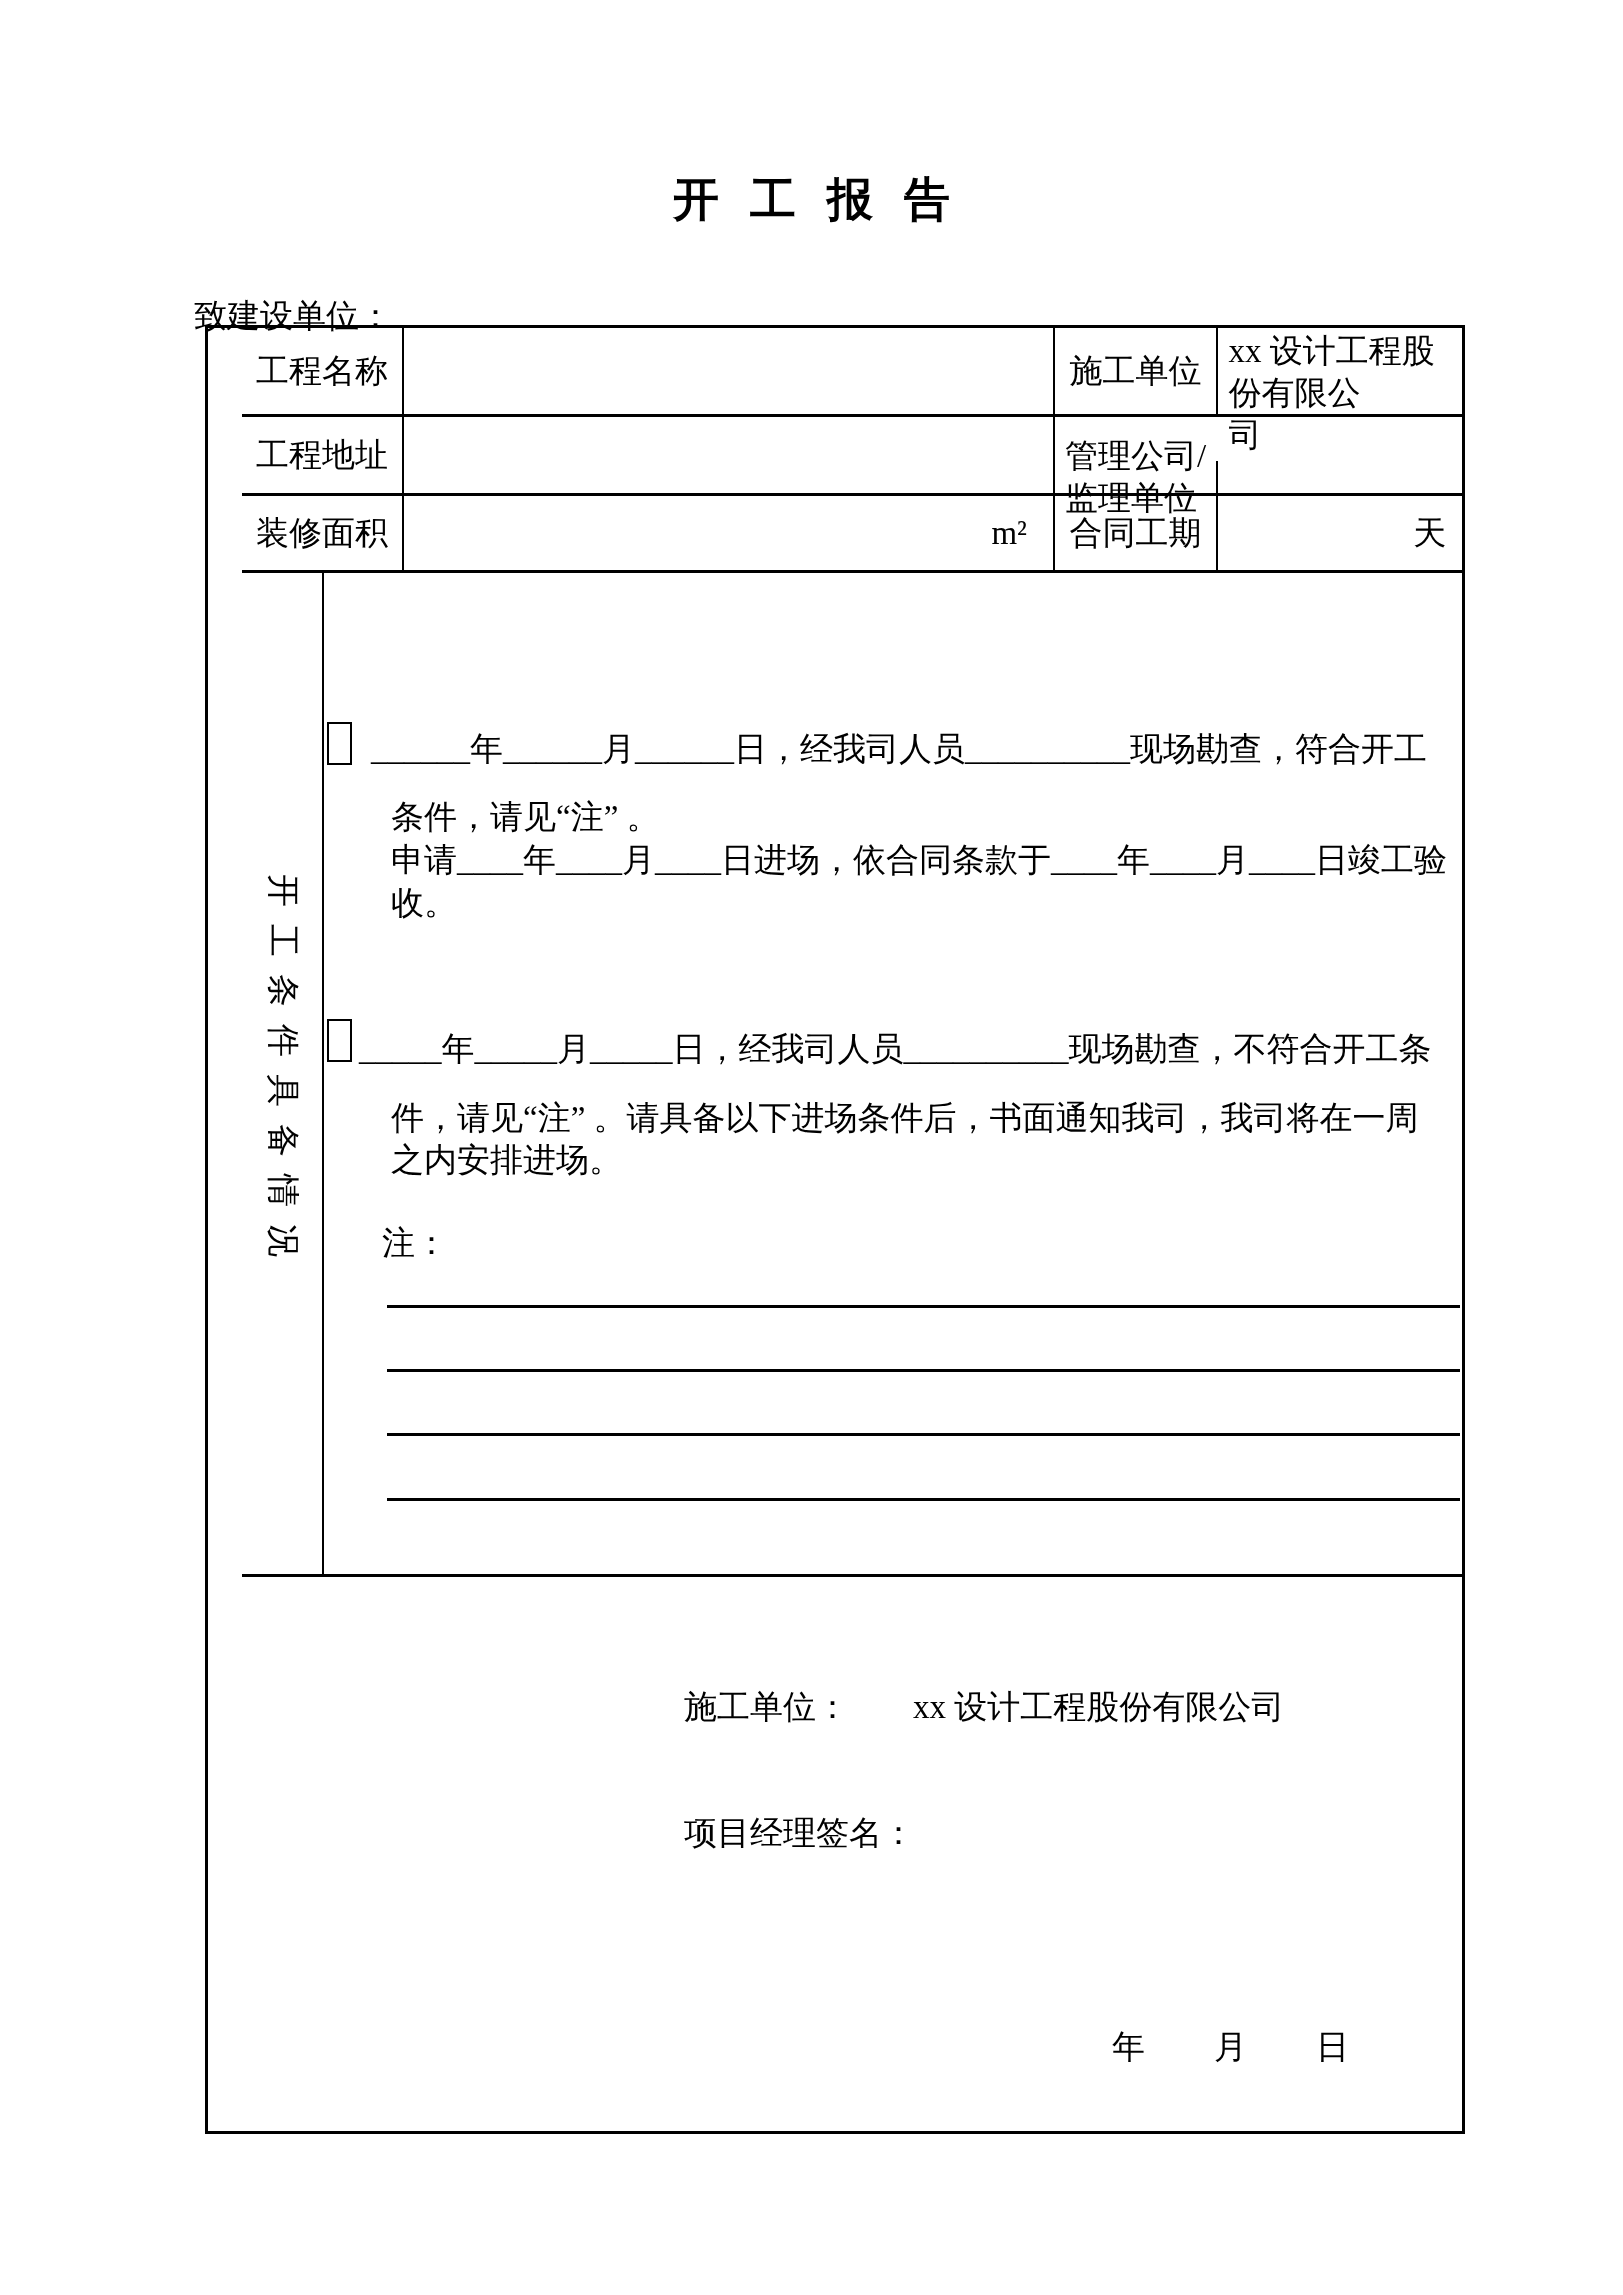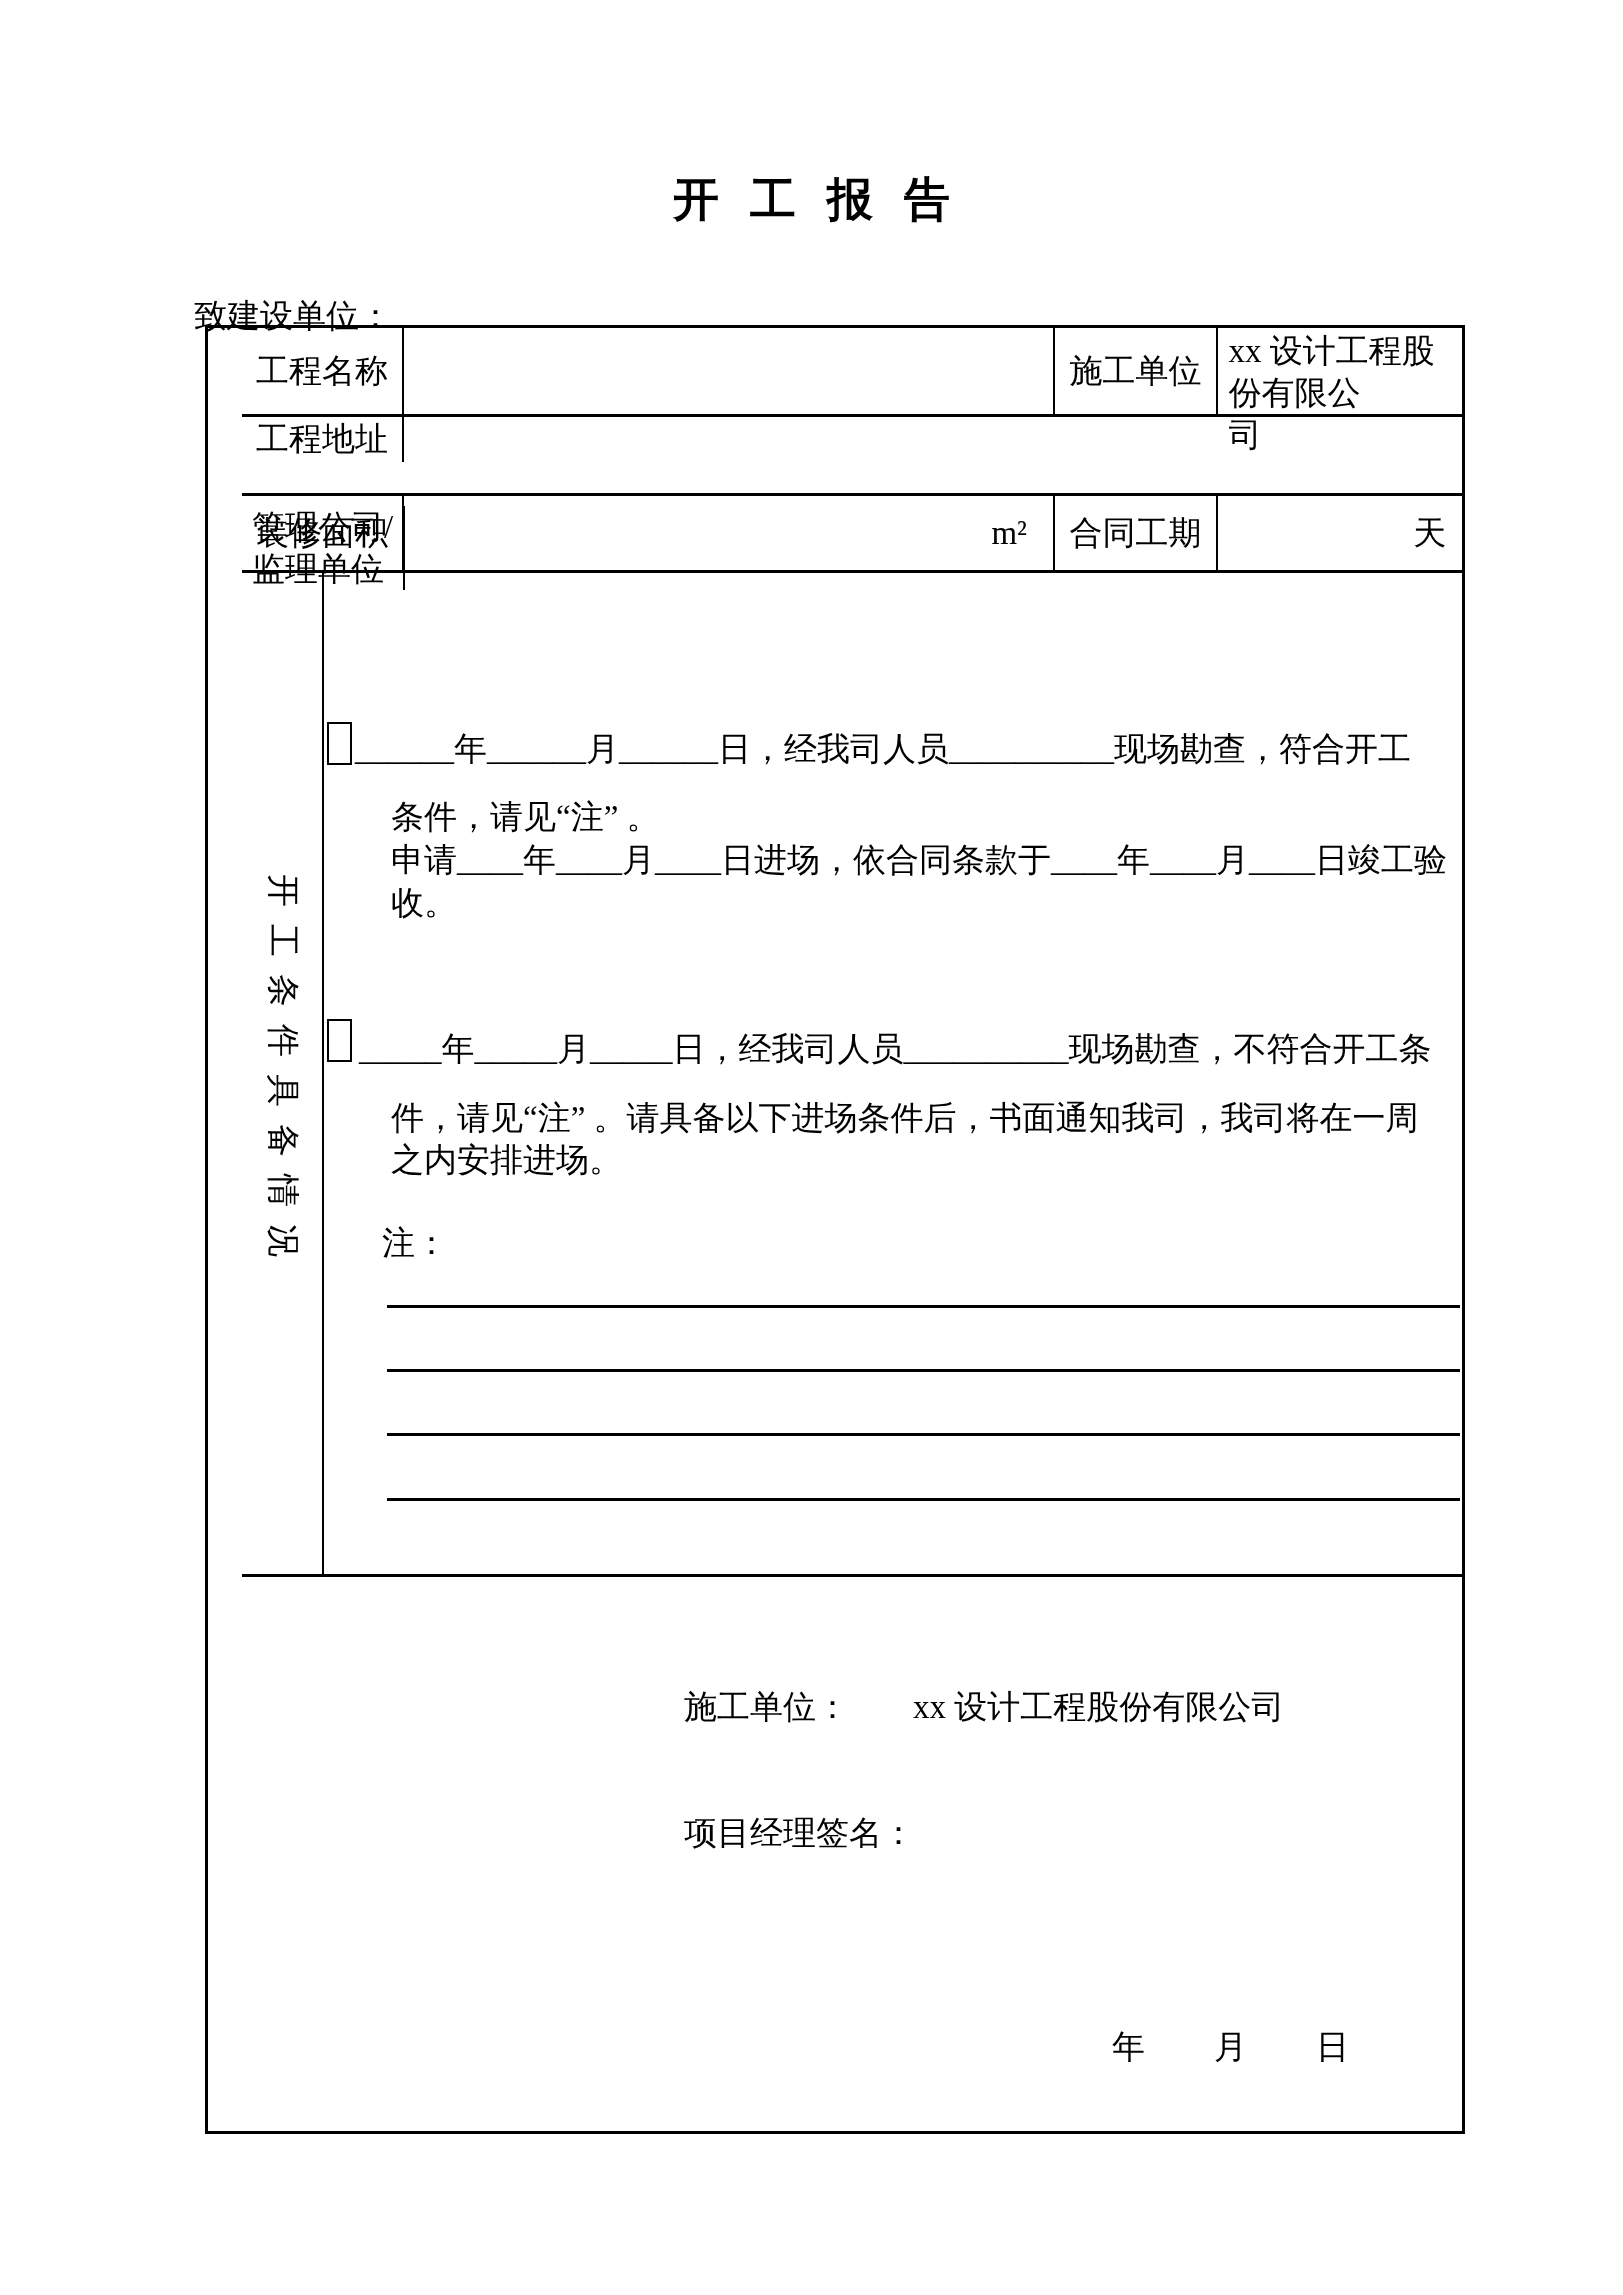--- a/index.html
+++ b/index.html
@@ -23,21 +23,21 @@
   .salutation { position:absolute; left:194px; top:294px; }
 
   .doc-table {
     position:absolute; left:205px; top:325px;
     width:1260px; height:1809px;
     border:3.3px solid #000;
     display:flex; flex-direction:column;padding-left:34px;
   }
   .t-row { display:flex; border-bottom:3.3px solid #000; }
   .row1 { height:89px; }
-  .row2 { height:79px;flex-direction:column; }
+  .row2 { height:79px; }
   .row3 { height:77px; }
   .row4 { height:1004px; }
   .row5 { flex:1; border-bottom:none; }
   .cell { border-right:2.6px solid #000; }
   .cell:last-child { border-right:none; }
   .c-label { width:162px; display:flex; align-items:center; justify-content:center; }
   .c-value { width:651px; display:flex; align-items:center; }
   .c-label2 { width:163px; display:flex; align-items:center; justify-content:center; }
   .c-value2 { flex:1; display:flex; align-items:center; }
   .pad { padding:0 10.5px; }
@@ -98,21 +98,21 @@
       <div class="cell c-value2 right-day">天</div>
     </div>
 
     <div class="t-row row4">
       <div class="cell v-cell">
         <span class="v-label">开工条件具备情况</span>
       </div>
       <div class="cell cond-cell">
 
         <div class="checkbox" style="left:2.6px; top:149px;"></div>
-        <div class="abs" style="left:31px; top:154px;">______年______月______日，经我司人员__________现场勘查，符合开工</div>
+        <div class="abs" style="left:47px; top:154px;">______年______月______日，经我司人员__________现场勘查，符合开工</div>
         <div class="abs" style="left:67px; top:222px;">条件，请见“注” 。</div>
         <div class="abs" style="left:67px; top:265px;">申请____年____月____日进场，依合同条款于____年____月____日竣工验</div>
         <div class="abs" style="left:67px; top:308px;">收。</div>
 
         <div class="checkbox" style="left:2.6px; top:446px;"></div>
         <div class="abs" style="left:35px; top:454px;">_____年_____月_____日，经我司人员__________现场勘查，不符合开工条</div>
         <div class="abs" style="left:67px; top:523px;">件，请见“注” 。请具备以下进场条件后，书面通知我司，我司将在一周</div>
         <div class="abs" style="left:67px; top:565px;">之内安排进场。</div>
 
         <div class="abs" style="left:58px; top:648px;">注：</div>

